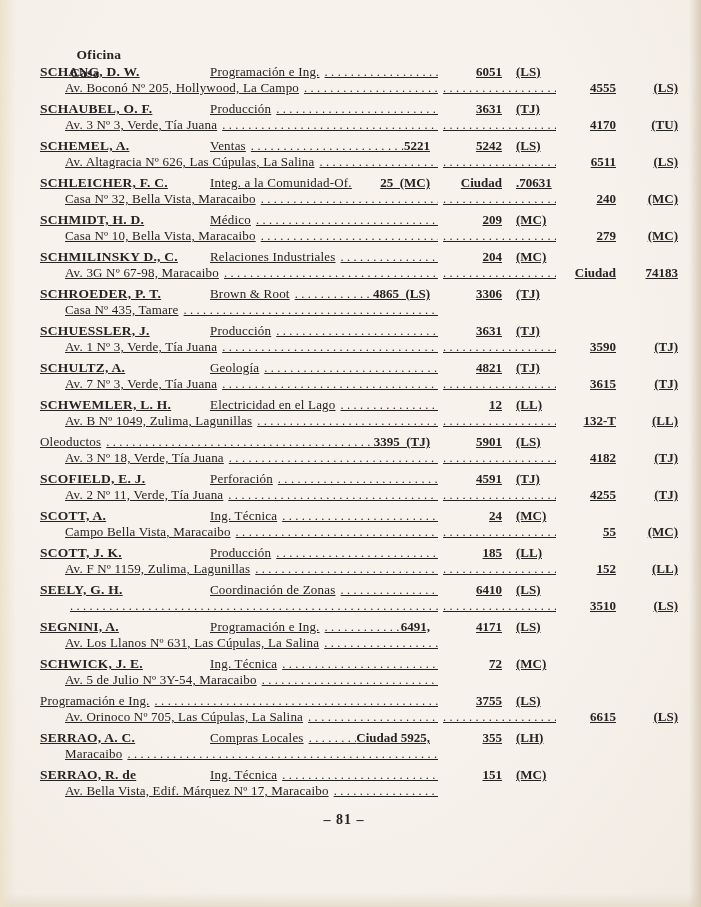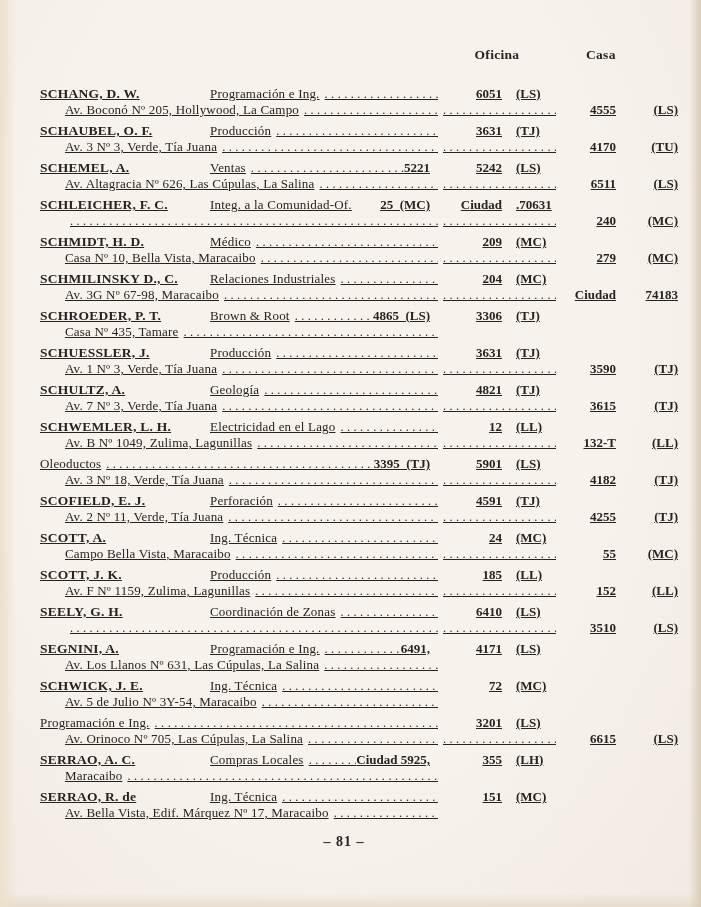--- a/index.html
+++ b/index.html
@@ -12,21 +12,21 @@
     position:relative;box-sizing:border-box;
     width:701px;height:907px;
     padding:46px 21px 0 40px;
     background-color:#f4efe9;
     background-image:
       linear-gradient(90deg, #ece1cb 0px, rgba(244,239,233,0) 16px),
       linear-gradient(270deg, #d9ccb8 0px, rgba(244,239,233,0) 12px),
       linear-gradient(0deg, #e6ddcd 0px, rgba(244,239,233,0) 14px),
       radial-gradient(ellipse at 46% 38%, #f7f2ec 55%, #f0eae2 100%);
   }
-  .hdr-row{display:flex;height:18px;line-height:18px;margin-bottom:22px;font-weight:bold;font-size:13.5px;}
+  .hdr-row{display:flex;height:18px;line-height:18px;font-weight:bold;font-size:13.5px;flex-direction:column;}
   .hdr-spacer{flex:1;}
   .hdr-office{width:118px;text-align:center;flex:none;letter-spacing:.3px;}
   .hdr-home{width:124px;flex:none;padding-left:30px;box-sizing:border-box;letter-spacing:.3px;}
   .entry{margin-bottom:5px;}
   .line{display:flex;align-items:baseline;height:16px;line-height:16px;white-space:nowrap;font-size:13px;text-decoration:underline;}
   .name{width:170px;flex:none;font-weight:bold;font-size:13.5px;letter-spacing:.25px;overflow:hidden;}
   .indent{width:25px;flex:none;}
   .desc,.addr{flex:none;letter-spacing:.2px;}
   .leader{flex:1 1 0;min-width:0;overflow:hidden;letter-spacing:3.4px;font-size:12.5px;padding:0 5px;color:#2c2a28;}
   .pre{flex:none;margin-right:8px;white-space:pre;font-weight:bold;}
@@ -113,20 +113,21 @@
           <span class="desc">Integ. a la Comunidad-Of.</span>
           <span class="leader"></span>
           <span class="pre">25  (MC)</span>
           <span class="onum">Ciudad</span>
           <span class="ozone">.70631</span>
           <span class="cnum"></span>
           <span class="czone"></span>
         </div>
         <div class="line">
           <span class="indent"></span>
+          <span class="addr">Casa Nº 32, Bella Vista, Maracaibo</span>
           <span class="leader">................................................................................................................................................................</span>
           <span class="odots">................................................................................................................................................................</span>
           <span class="cnum">240</span>
           <span class="czone">(MC)</span>
         </div>
       </div>
       <div class="entry">
         <div class="line">
           <span class="name">SCHMIDT, H. D.</span>
           <span class="desc">Médico</span>
@@ -374,21 +375,21 @@
           <span class="onum"></span>
           <span class="ozone"></span>
           <span class="cnum"></span>
           <span class="czone"></span>
         </div>
       </div>
       <div class="entry">
         <div class="line">
           <span class="desc">Programación e Ing.</span>
           <span class="leader">................................................................................................................................................................</span>
-          <span class="onum">3201</span>
+          <span class="onum">3755</span>
           <span class="ozone">(LS)</span>
           <span class="cnum"></span>
           <span class="czone"></span>
         </div>
         <div class="line">
           <span class="indent"></span>
           <span class="addr">Av. Orinoco Nº 705, Las Cúpulas, La Salina</span>
           <span class="leader">................................................................................................................................................................</span>
           <span class="odots">................................................................................................................................................................</span>
           <span class="cnum">6615</span>

